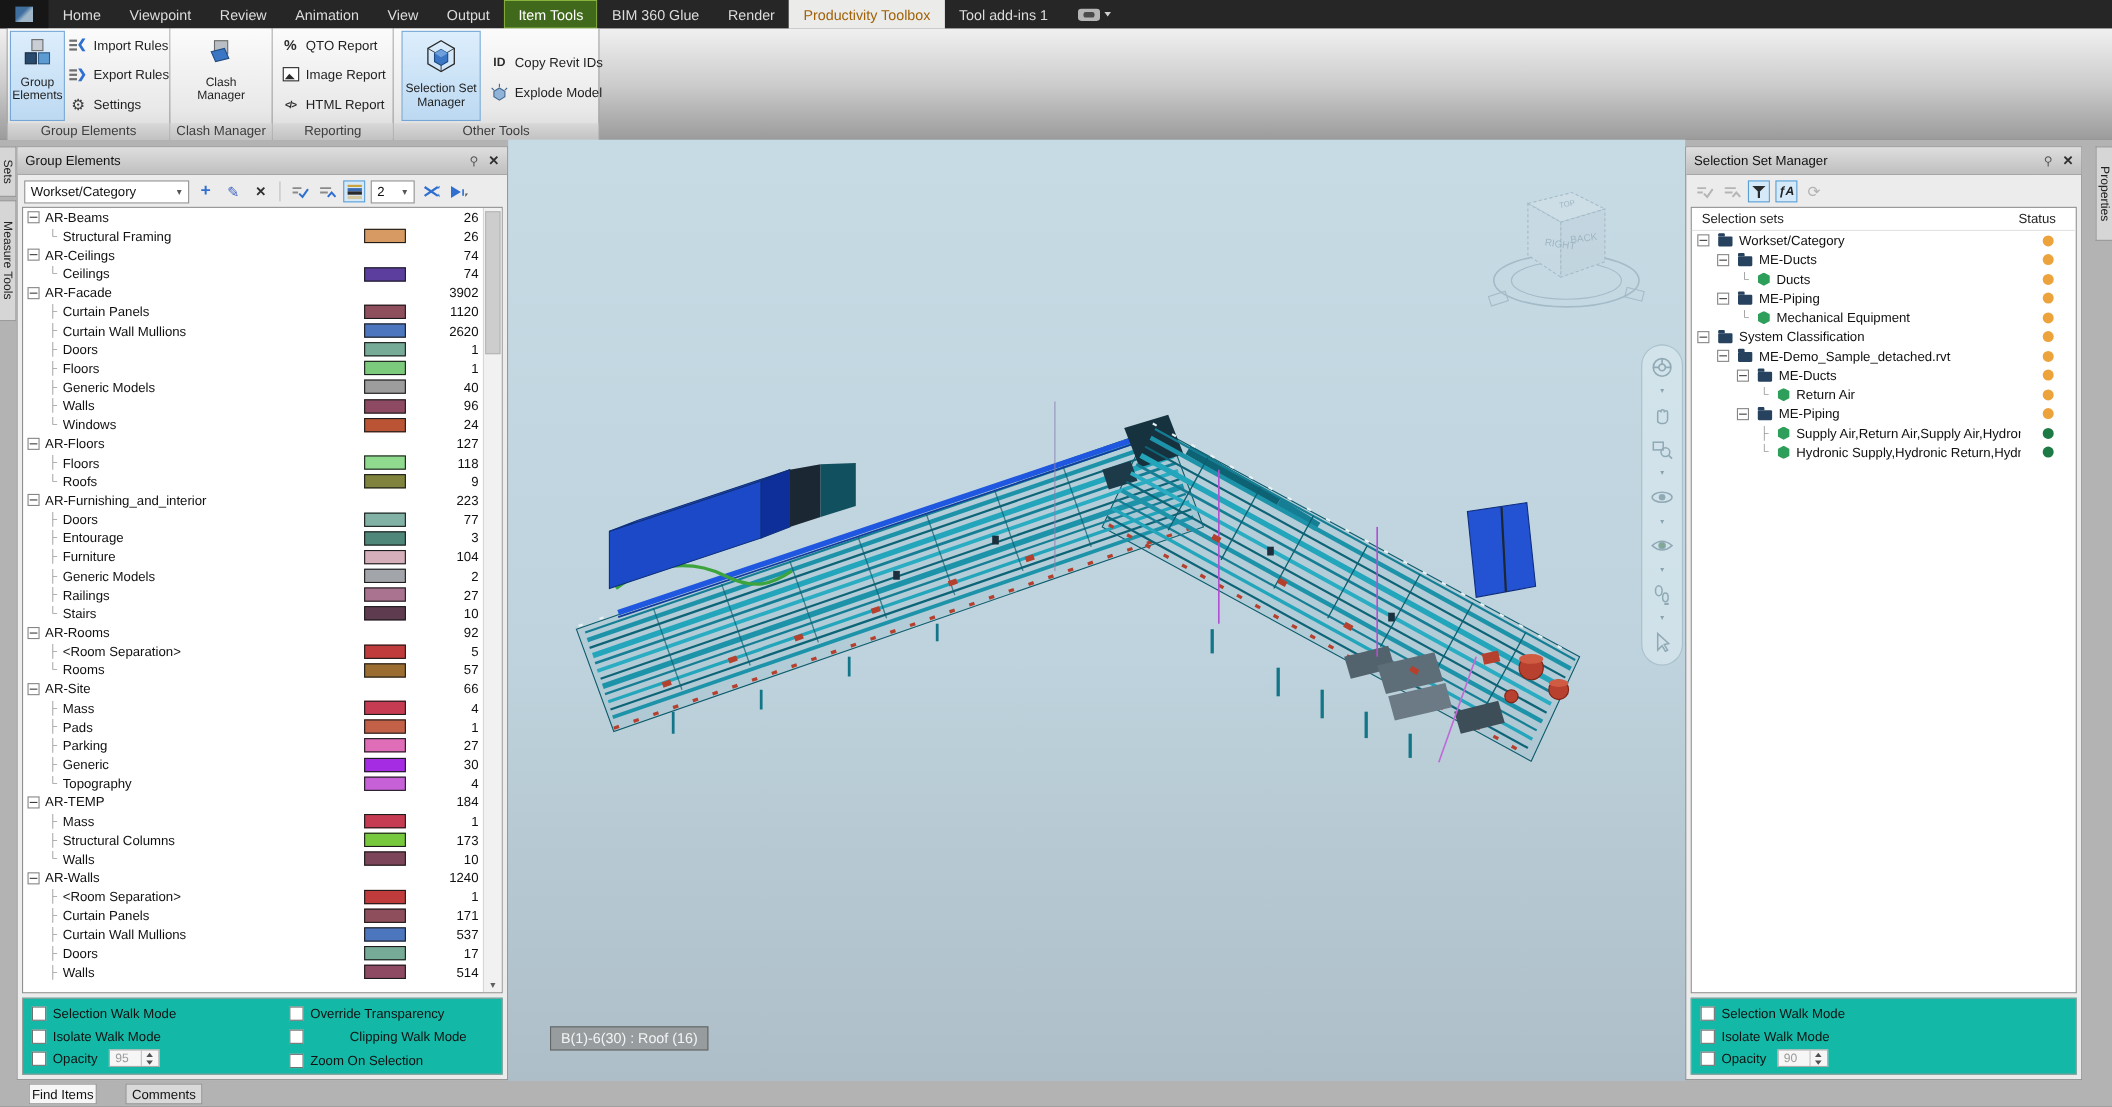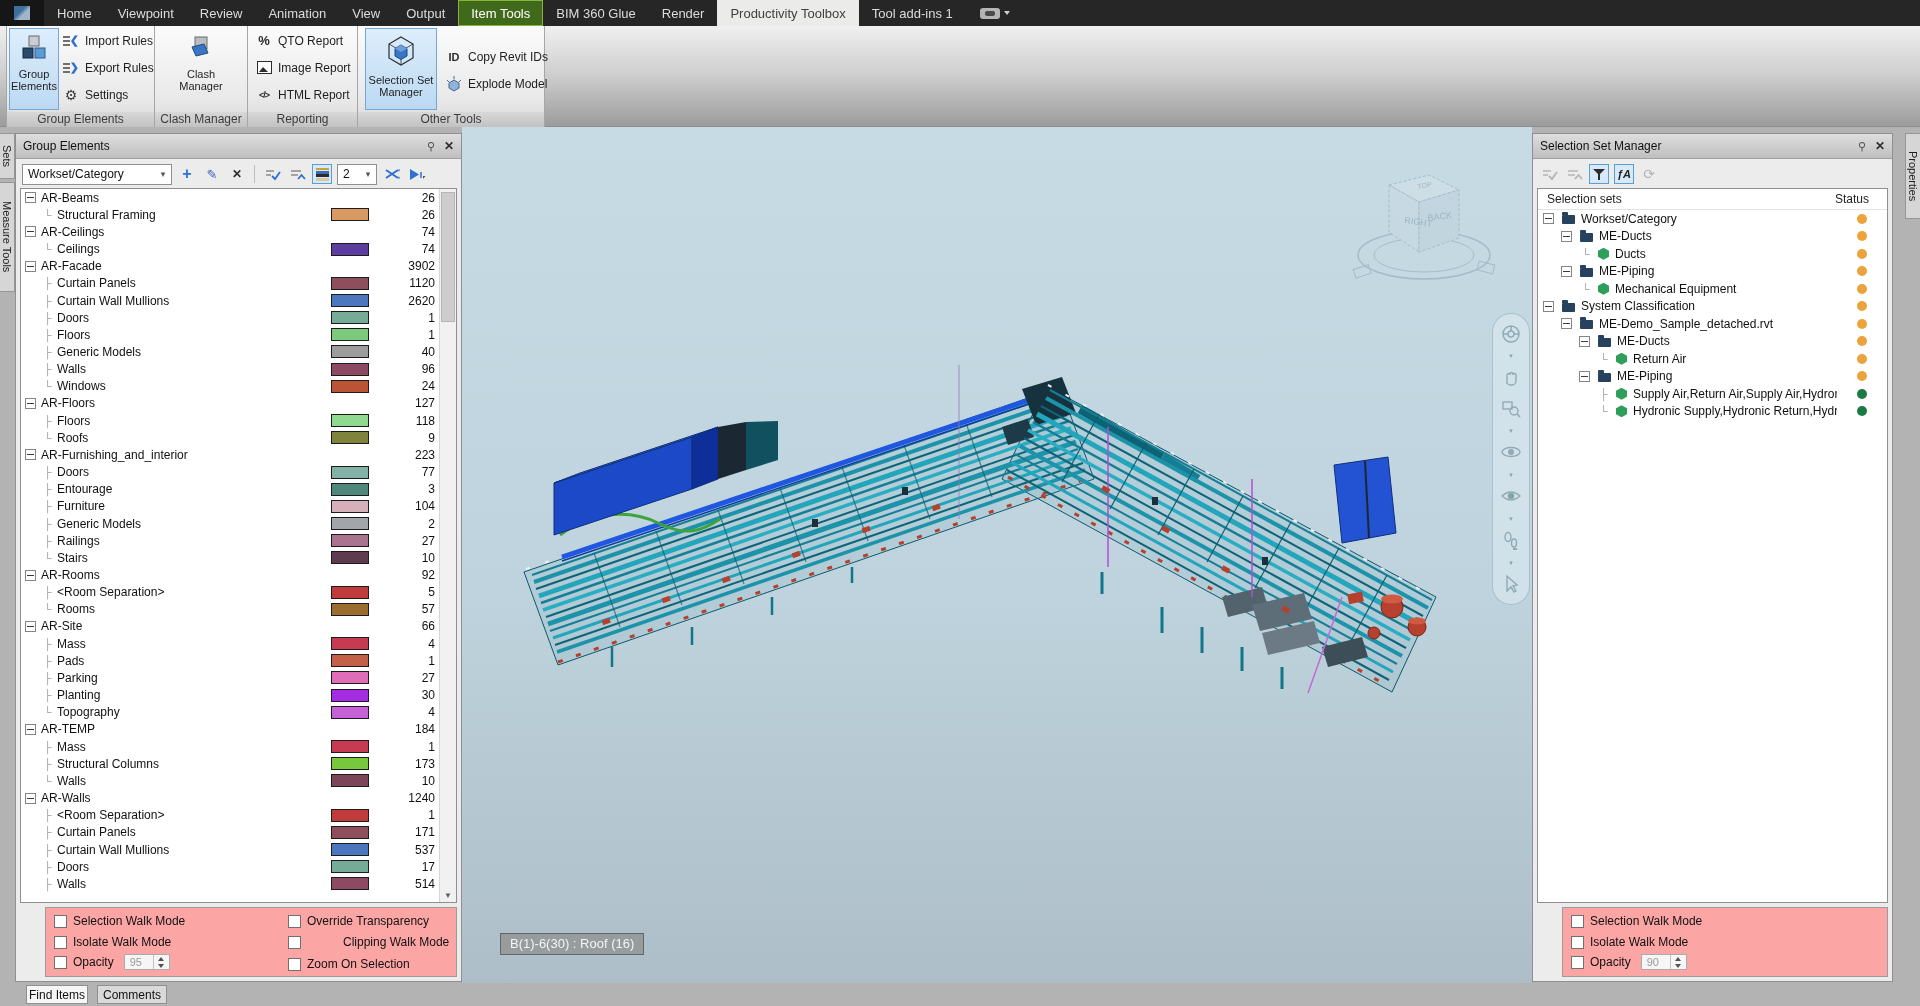--- a/index.html
+++ b/index.html
@@ -3,21 +3,21 @@
 <meta charset="utf-8">
 <style>
   html,body{margin:0;padding:0;background:#8f8f8f;}
   #app{position:relative;width:1920px;height:1006px;background:#b3b3b3;font-family:"Liberation Sans",sans-serif;overflow:hidden;-webkit-font-smoothing:antialiased;}
   
   .tabbar{position:absolute;left:0;top:0;width:1920px;height:26px;background:#262626;display:flex;align-items:stretch;}
   .applogo{width:44px;height:26px;background:#161616;display:flex;align-items:center;justify-content:center;}
   .applogo i{width:16px;height:14px;background:linear-gradient(135deg,#3f6f9f 40%,#9fb7c9 60%);display:block;}
   .tab{display:flex;align-items:center;padding:0 13px;color:#dcdcdc;font-size:13px;cursor:default;white-space:nowrap;}
   .tab.hl{background:#40691b;box-shadow:inset 0 0 0 1px #8ab33e;color:#fff;}
-  .tab.active{background:#ebebe9;color:#404040;}
+  .tab.active{background:#ebebe9;color:#a16207;}
   .tab-overflow{display:flex;align-items:center;gap:4px;margin-left:14px;}
   .cam{width:20px;height:11px;border-radius:3px;background:#b5b5b5;position:relative;}
   .cam::after{content:"";position:absolute;left:5px;top:3px;width:10px;height:5px;background:#4a4a4a;border-radius:2px;}
   .caret{width:0;height:0;border-left:3px solid transparent;border-right:3px solid transparent;border-top:4px solid #cfcfcf;}
   
   .ribbon{position:absolute;left:0;top:26px;width:1920px;height:101px;background:linear-gradient(#f0f0f0,#cdcdcd 50%,#9c9c9c);border-bottom:1px solid #8c8c8c;box-sizing:border-box;}
   .rpanels{position:absolute;left:6px;top:0;height:101px;display:flex;}
   .rgroup{position:relative;height:101px;background:linear-gradient(#fbfbfb,#e9e9e9 72%,#d8d8d8);border-right:1px solid #a6a6a6;box-sizing:border-box;}
   .rgroup:first-child{border-left:1px solid #a6a6a6;}
   .glabel{position:absolute;left:0;right:0;bottom:0;height:15px;font-size:12px;color:#3c3c3c;text-align:center;line-height:15px;background:linear-gradient(#d8d8d8,#c2c2c2);}
@@ -86,21 +86,21 @@
   .tw-min::after{content:"";position:absolute;left:1px;right:1px;top:4px;border-top:1px solid #3c3c3c;}
   .tw-mid,.tw-last{width:14px;color:#9b9b9b;font-size:11px;margin-right:2px;}
   .tw-mid::after{content:"\251C";}
   .tw-last::after{content:"\2514";}
   .tlabel{flex:1;overflow:hidden;text-overflow:clip;}
   .swcell{width:66px;flex:none;display:flex;align-items:center;justify-content:center;}
   .sw{width:36px;height:11px;border:1px solid #1c1c1c;visibility:hidden;box-sizing:content-box;}
   .sw.on{visibility:visible;}
   .tcount{width:56px;flex:none;text-align:right;padding-right:4px;box-sizing:border-box;}
   
-  .opts{position:absolute;left:4px;right:4px;bottom:4px;height:70px;border:1px solid #9b9b9b;background:#fca5a5;box-sizing:border-box;margin-left:25px;}
+  .opts{position:absolute;left:4px;right:4px;bottom:4px;height:70px;border:1px solid #9b9b9b;background:#14b8a6;box-sizing:border-box;}
   .optrow{position:absolute;display:flex;align-items:center;gap:6px;font-size:12px;color:#111;white-space:nowrap;}
   .cb{width:13px;height:13px;background:#fff;border:1px solid #707070;flex:none;box-sizing:border-box;}
   .spin{width:46px;height:16px;background:#f6f6f6;border:1px solid #ababab;display:flex;box-sizing:border-box;margin-left:4px;}
   .spinval{flex:1;color:#9a9a9a;font-size:11px;display:flex;align-items:center;padding-left:5px;}
   .spinbtns{width:15px;border-left:1px solid #c2c2c2;display:flex;flex-direction:column;}
   .spinbtns i{flex:1;display:flex;align-items:center;justify-content:center;}
   .tri-up{width:0;height:0;border-left:3px solid transparent;border-right:3px solid transparent;border-bottom:4px solid #505050;}
   .tri-dn{width:0;height:0;border-left:3px solid transparent;border-right:3px solid transparent;border-top:4px solid #505050;}
   
   .rtable{position:absolute;left:4px;right:4px;top:54px;bottom:78px;background:#fff;border:1px solid #8f8f8f;display:flex;flex-direction:column;box-sizing:border-box;}
@@ -624,21 +624,21 @@
               <span class="twig tw-mid"></span>
               <span class="tlabel">Parking</span>
               <span class="swcell">
                 <span class="sw on" style="background: rgb(223, 109, 183);"></span>
               </span>
               <span class="tcount">27</span>
             </div>
 
             <div class="trow lvl1">
               <span class="twig tw-mid"></span>
-              <span class="tlabel">Planting</span>
+              <span class="tlabel">Generic</span>
               <span class="swcell">
                 <span class="sw on" style="background: rgb(165, 44, 226);"></span>
               </span>
               <span class="tcount">30</span>
             </div>
 
             <div class="trow lvl1">
               <span class="twig tw-last"></span>
               <span class="tlabel">Topography</span>
               <span class="swcell">
@@ -1136,18 +1136,18 @@
             </span>
         </span>
       </div>
     </div>
   </div>
 
   <div class="statusbar">
     <div class="btab on" style="left:26px;width:62px;">
         <span>Find Items</span>
       </div>
-    <div class="btab off" style="left:97px;width:70px;">
+    <div class="btab off" style="left:114px;width:70px;">
         <span>Comments</span>
       </div>
   </div>
 
 </div>
 
 </body></html>

